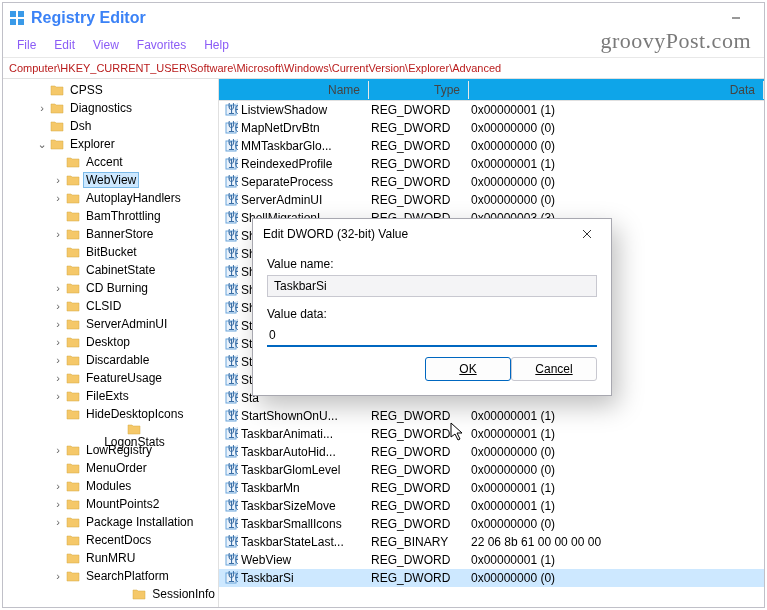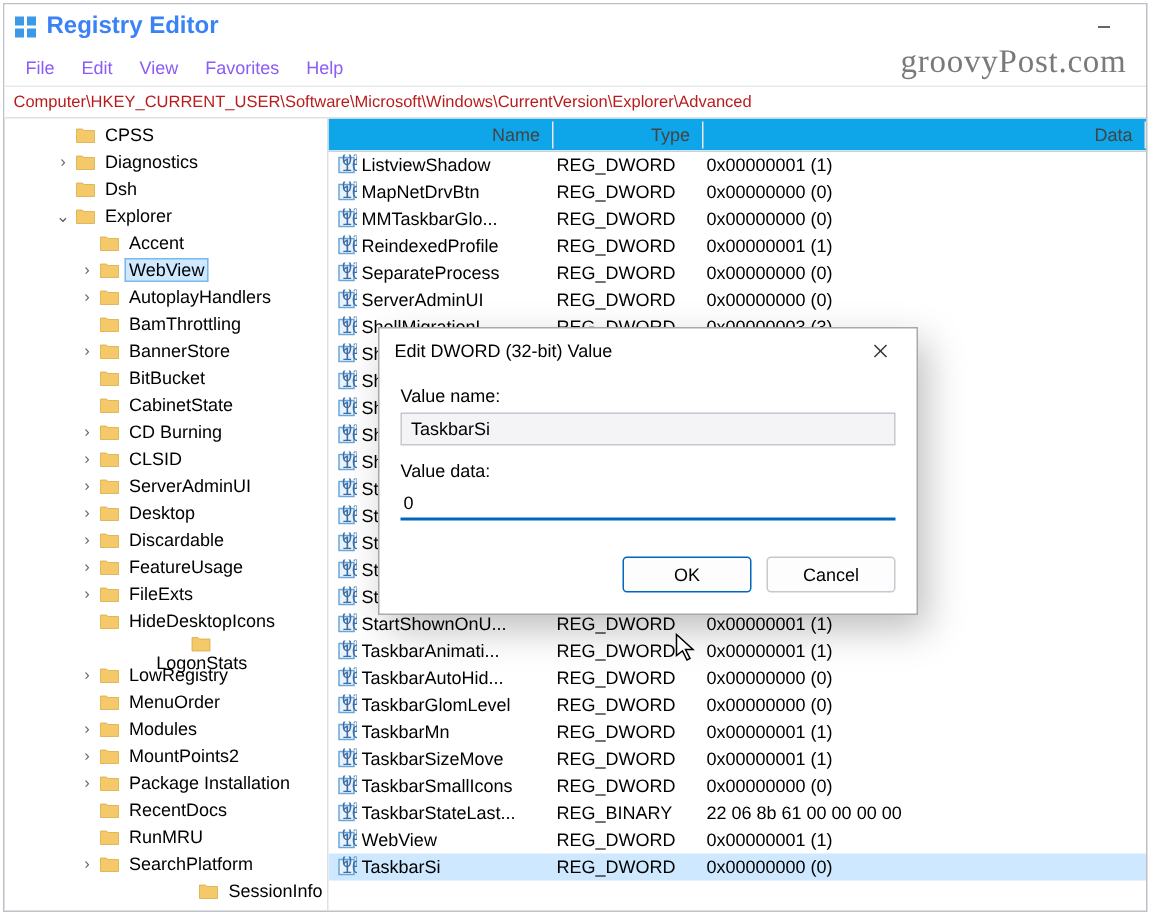--- a/index.html
+++ b/index.html
@@ -44,21 +44,21 @@
   .dlg-input { width: 100%; border: 1px solid #c8c8d0; background: #f4f4f6; padding: 3px 6px; margin-bottom: 10px; font-size: 12px; }
   .dlg-row2 { display: flex; gap: 20px; }
   .dlg-left { flex: 1; }
   .dlg-input-active { width: 100%; border: none; border-bottom: 2px solid #0067c0; background: #fff; padding: 3px 2px; font-size: 12px; outline: none; }
   .fieldset { border: 1px solid #c8c8d0; padding: 6px 10px 10px; width: 150px; }
   .fieldset .legend { position: relative; top: -12px; background: #fff; padding: 0 4px; display: inline-block; }
   .radio-row { display: flex; align-items: center; gap: 6px; margin-top: -4px; margin-bottom: 4px; }
   .radio-outer { width: 14px; height: 14px; border-radius: 50%; border: 1px solid #666; display: inline-flex; align-items: center; justify-content: center; }
   .radio-outer.checked { border-color: #0067c0; }
   .radio-inner { width: 8px; height: 8px; border-radius: 50%; background: #0067c0; }
-  .dlg-buttons { display: flex; justify-content: flex-end; gap: 10px; margin-top: 24px; }
+  .dlg-buttons { display: flex; justify-content: flex-end; gap: 0; margin-top: 10px; text-decoration: underline; }
   .btn { border: 1px solid #c8c8d0; background: #fdfdfd; padding: 4px 0; width: 86px; text-align: center; border-radius: 3px; }
   .btn.primary { border-color: #0067c0; }
   .cursor { position: absolute; left: 450px; top: 422px; pointer-events: none; }
   ::-webkit-scrollbar { width: 14px; }
   ::-webkit-scrollbar-track { background: #f0f0f0; }
   ::-webkit-scrollbar-thumb { background: #c0c0c0; border: 2px solid #f0f0f0; border-radius: 3px; }
 </style>
 </head>
 <body>
 

